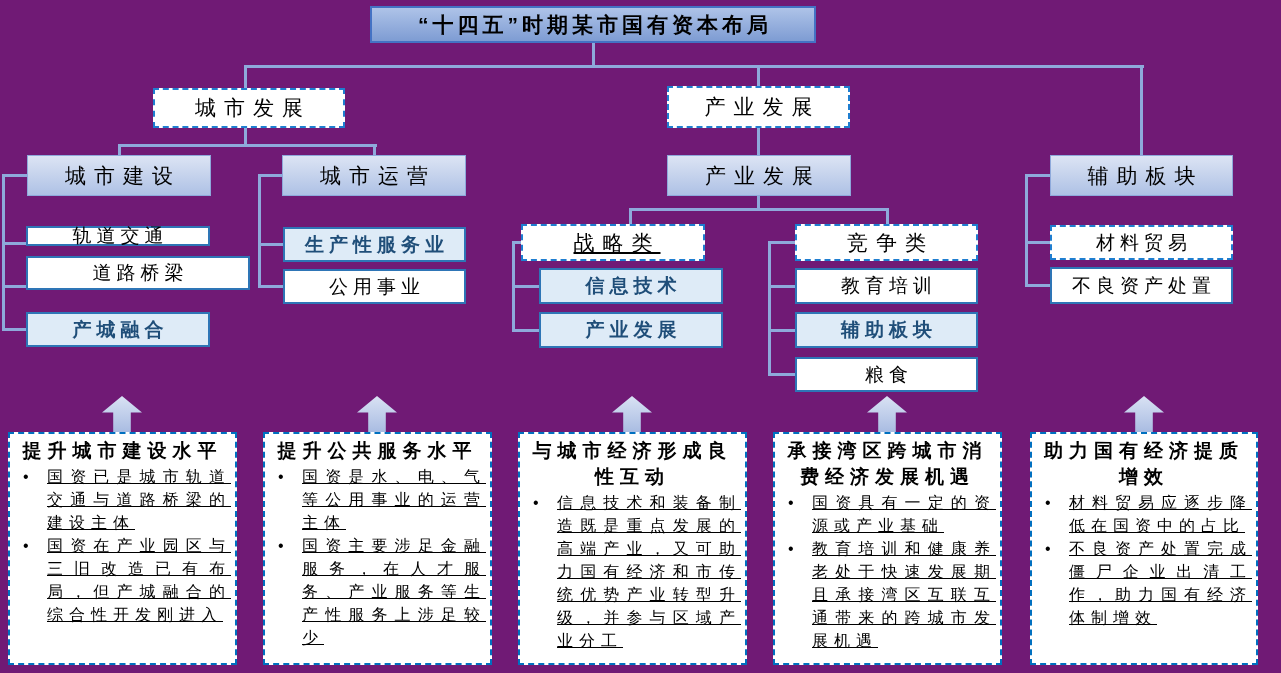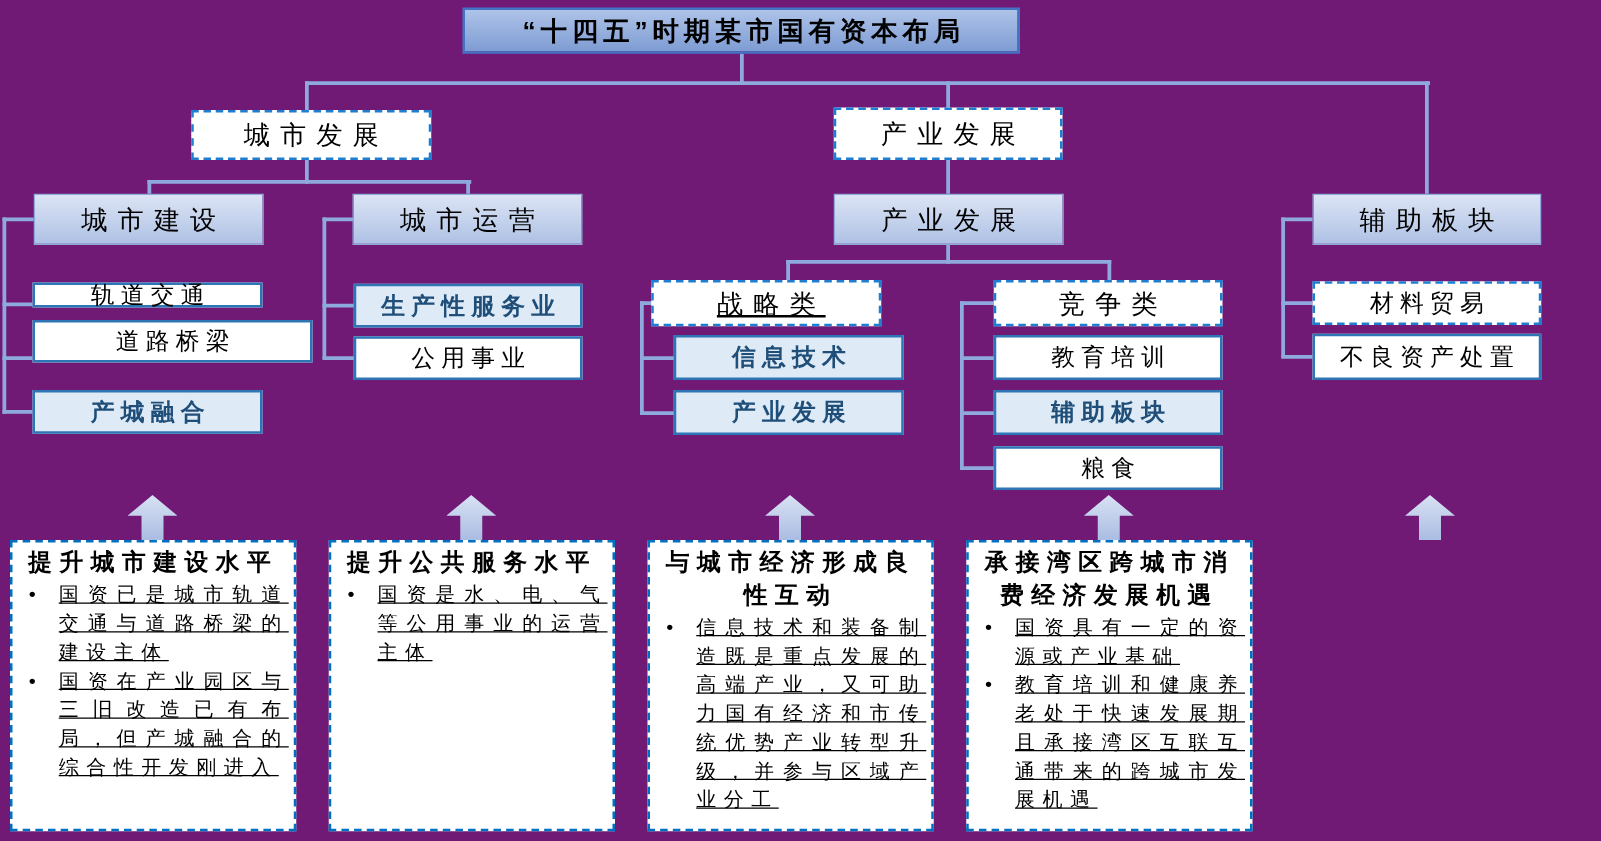--- a/index.html
+++ b/index.html
@@ -116,32 +116,40 @@
     <ul>
       <li>国资已是城市轨道交通与道路桥梁的建设主体</li>
       <li>国资在产业园区与三旧改造已有布局，但产城融合的综合性开发刚进入</li>
     </ul>
   </div>
 
   <div class="card" style="left:263px;">
     <div class="card-title">提升公共服务水平</div>
     <ul>
       <li>国资是水、电、气等公用事业的运营主体</li>
+      <li>国资主要涉足金融服务，在人才服务、产业服务等生产性服务上涉足较少</li>
     </ul>
   </div>
 
   <div class="card" style="left:518px;">
     <div class="card-title">与城市经济形成良性互动</div>
     <ul>
       <li>信息技术和装备制造既是重点发展的高端产业，又可助力国有经济和市传统优势产业转型升级，并参与区域产业分工</li>
     </ul>
   </div>
 
   <div class="card" style="left:773px;">
     <div class="card-title">承接湾区跨城市消费经济发展机遇</div>
     <ul>
       <li>国资具有一定的资源或产业基础</li>
       <li>教育培训和健康养老处于快速发展期且承接湾区互联互通带来的跨城市发展机遇</li>
     </ul>
   </div>
 
+  <div class="card" style="left:1030px;width:228px;">
+    <div class="card-title">助力国有经济提质增效</div>
+    <ul>
+      <li>材料贸易应逐步降低在国资中的占比</li>
+      <li>不良资产处置完成僵尸企业出清工作，助力国有经济体制增效</li>
+    </ul>
+  </div>
 
 </div>
 
 </body></html>

